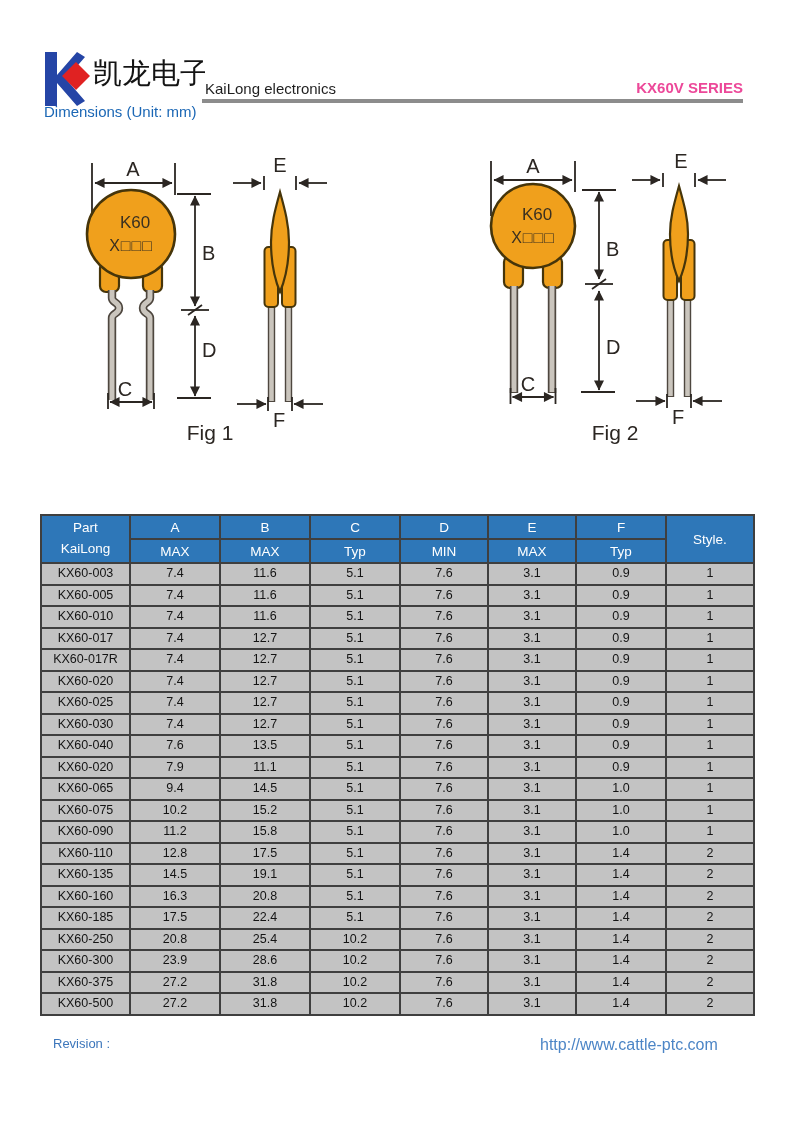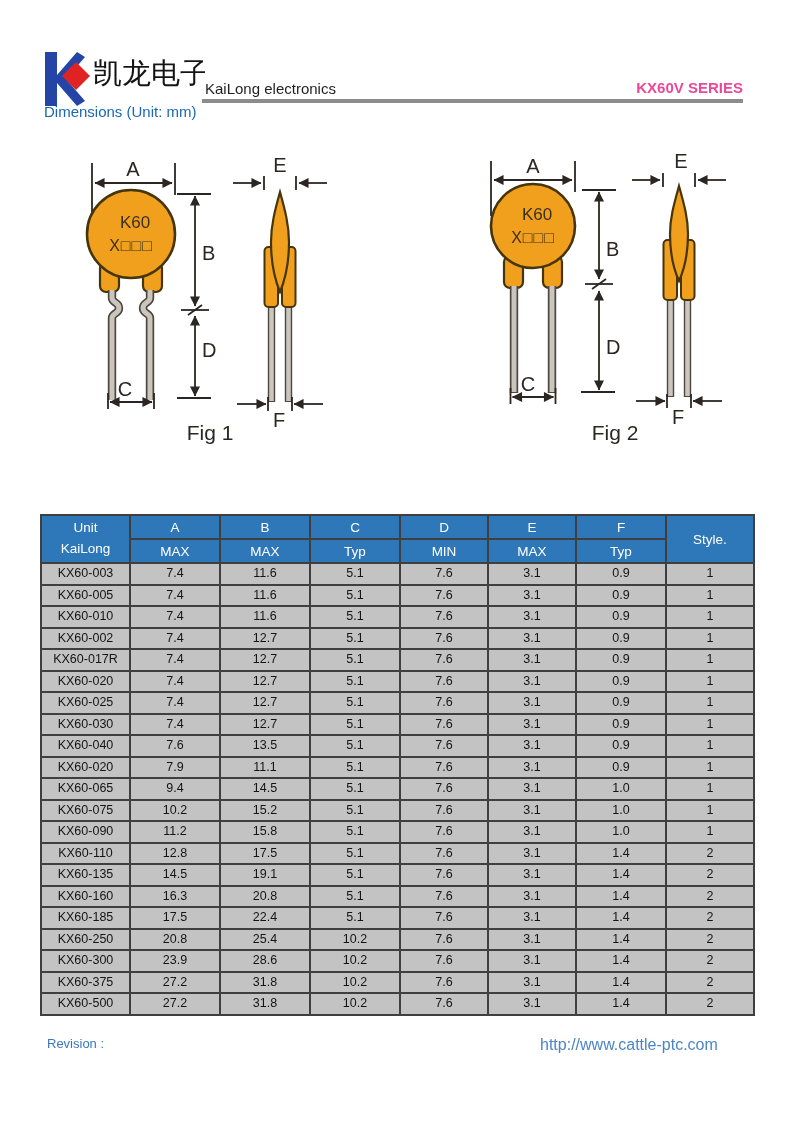--- a/index.html
+++ b/index.html
@@ -29,21 +29,21 @@
   
   .dim-table{position:absolute;left:40px;top:514px;border-collapse:collapse;table-layout:fixed;
              width:713px;}
   .dim-table th,.dim-table td{border:2px solid #3f3f3f;text-align:center;padding:0;}
   .dim-table thead th{background:#2e77b8;color:#ffffff;font-weight:normal;
                       font-size:13.5px;height:22px;}
   .dim-table thead th.part-head{font-size:13.5px;line-height:1.55;}
   .dim-table tbody td{background:#c3c3c3;color:#141414;font-size:12.5px;height:19.5px;line-height:19.5px;}
 
   
-  .revision{position:absolute;left:47px;top:1036px;font-size:13px;color:#3c76bb;}
+  .revision{position:absolute;left:53px;top:1036px;font-size:13px;color:#3c76bb;}
   .website{position:absolute;left:540px;top:1036px;font-size:16px;color:#4c85c6;text-decoration:none;}
 </style>
 </head>
 <body>
 
 <div class="page">
 
   <svg class="logo" viewBox="0 0 48 58">
     <rect x="1" y="2" width="12" height="54" fill="#2545a6"></rect>
     <polygon points="13,25 33,2 41,7 22,29 41,51 33,56 13,33" fill="#2545a6"></polygon>
@@ -214,21 +214,21 @@
         <col style="width:90px">
         <col style="width:90px">
       <col style="width:88px">
         <col style="width:88px">
         <col style="width:90px">
         <col style="width:88px">
     </colgroup>
     <thead>
       <tr>
         <th rowspan="2" class="part-head">
-          <div>Unit</div>
+          <div>Part</div>
           <div>KaiLong</div>
         </th>
         <th>A</th>
         <th>B</th>
         <th>C</th>
         <th>D</th>
         <th>E</th>
         <th>F</th>
         <th rowspan="2">Style.</th>
       </tr>
@@ -266,21 +266,21 @@
           <td>KX60-010</td>
           <td>7.4</td>
           <td>11.6</td>
           <td>5.1</td>
           <td>7.6</td>
           <td>3.1</td>
           <td>0.9</td>
           <td>1</td>
         </tr>
         <tr>
-          <td>KX60-002</td>
+          <td>KX60-017</td>
           <td>7.4</td>
           <td>12.7</td>
           <td>5.1</td>
           <td>7.6</td>
           <td>3.1</td>
           <td>0.9</td>
           <td>1</td>
         </tr>
         <tr>
           <td>KX60-017R</td>

